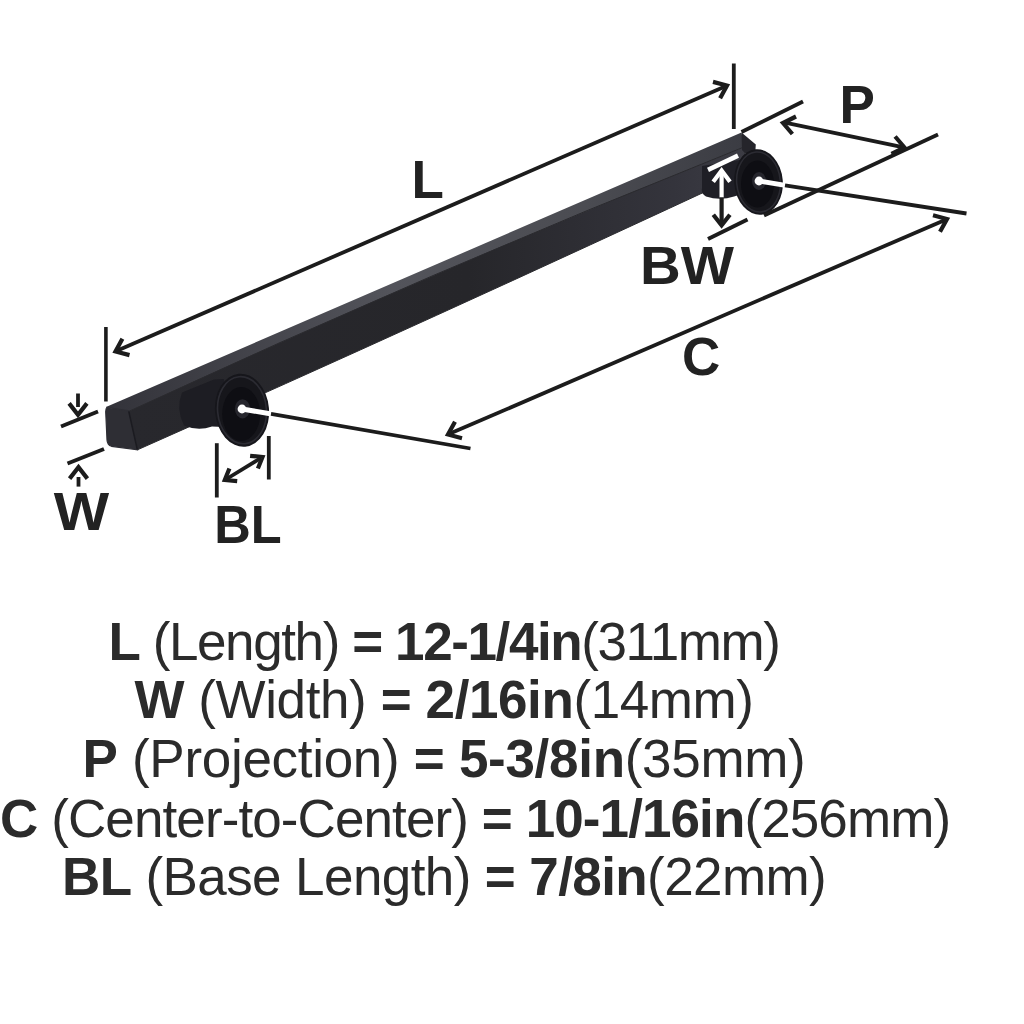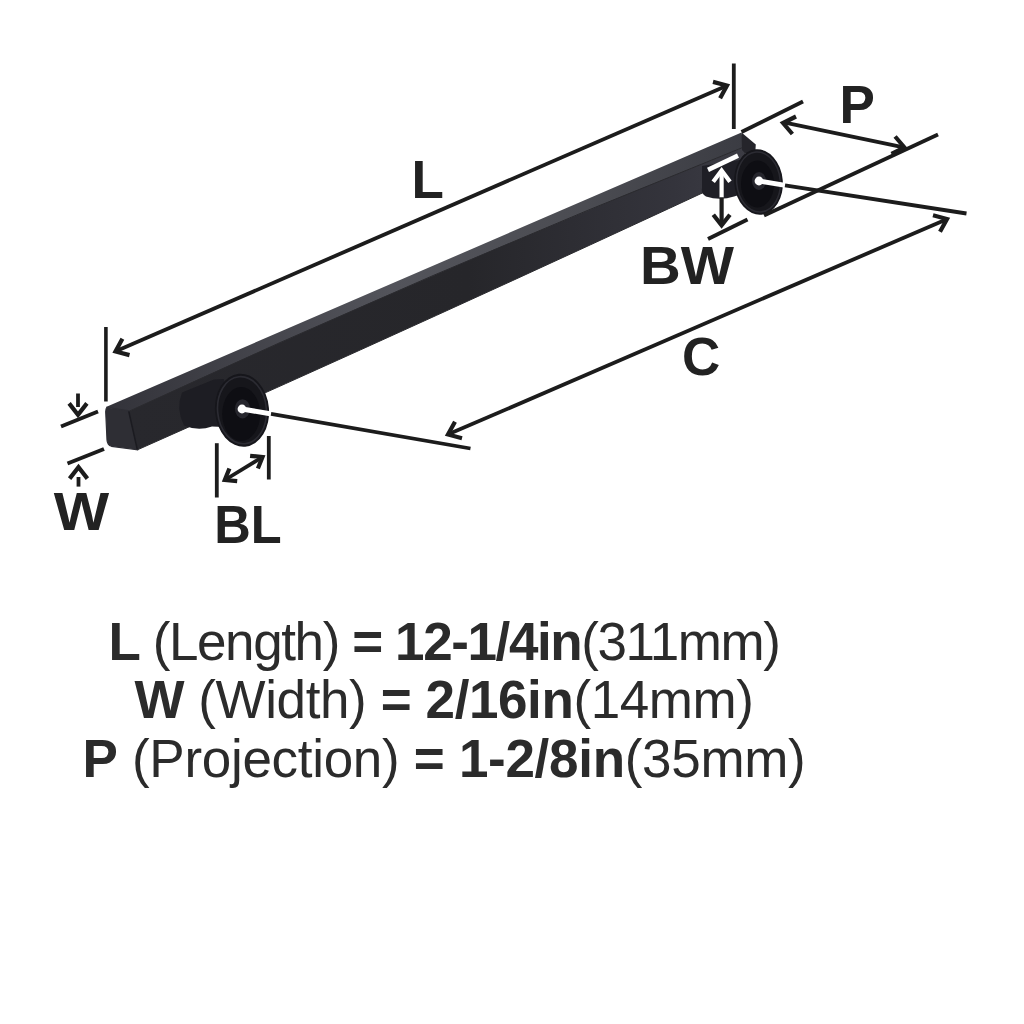--- a/index.html
+++ b/index.html
@@ -84,14 +84,16 @@
 <line x1="708.0" y1="239.0" x2="747.5" y2="219.5" stroke="#1c1c1c" stroke-width="4" stroke-linecap="butt"></line>
 <text transform="translate(411.5,198) scale(1.0,1)" font-family="Liberation Sans, sans-serif" font-weight="bold" font-size="53" fill="#222222">L</text>
 <text transform="translate(839.5,123) scale(1.0,1)" font-family="Liberation Sans, sans-serif" font-weight="bold" font-size="53" fill="#222222">P</text>
 <text transform="translate(640,284.4) scale(1.045,1)" font-family="Liberation Sans, sans-serif" font-weight="bold" font-size="54" fill="#222222">BW</text>
 <text transform="translate(682,374.7) scale(1.0,1)" font-family="Liberation Sans, sans-serif" font-weight="bold" font-size="53" fill="#222222">C</text>
 <text transform="translate(53.8,530) scale(1.107,1)" font-family="Liberation Sans, sans-serif" font-weight="bold" font-size="53" fill="#222222">W</text>
 <text transform="translate(214.2,542.9) scale(0.937,1)" font-family="Liberation Sans, sans-serif" font-weight="bold" font-size="54" fill="#222222">BL</text>
     </svg>
 <div class="tl" style="top:615px;letter-spacing:-1.4px"><b>L</b> (Length) <b>= 12-1/4in</b>(311mm)</div>
     <div class="tl" style="top:673px;letter-spacing:-0.4px"><b>W</b> (Width) <b>= 2/16in</b>(14mm)</div>
-    <div class="tl" style="top:732px;letter-spacing:-0.3px"><b>P</b> (Projection) <b>= 1-2/8in</b>(35mm)</div>
+    <div class="tl" style="top:732px;letter-spacing:-0.3px"><b>P</b> (Projection) <b>= 5-3/8in</b>(35mm)</div>
+    <div class="tl" style="top:792px;letter-spacing:-0.9px"><b>C</b> (Center-to-Center) <b>= 10-1/16in</b>(256mm)</div>
+    <div class="tl" style="top:850px;letter-spacing:-0.6px"><b>BL</b> (Base Length) <b>= 7/8in</b>(22mm)</div>
 </div>
 
 </body></html>

